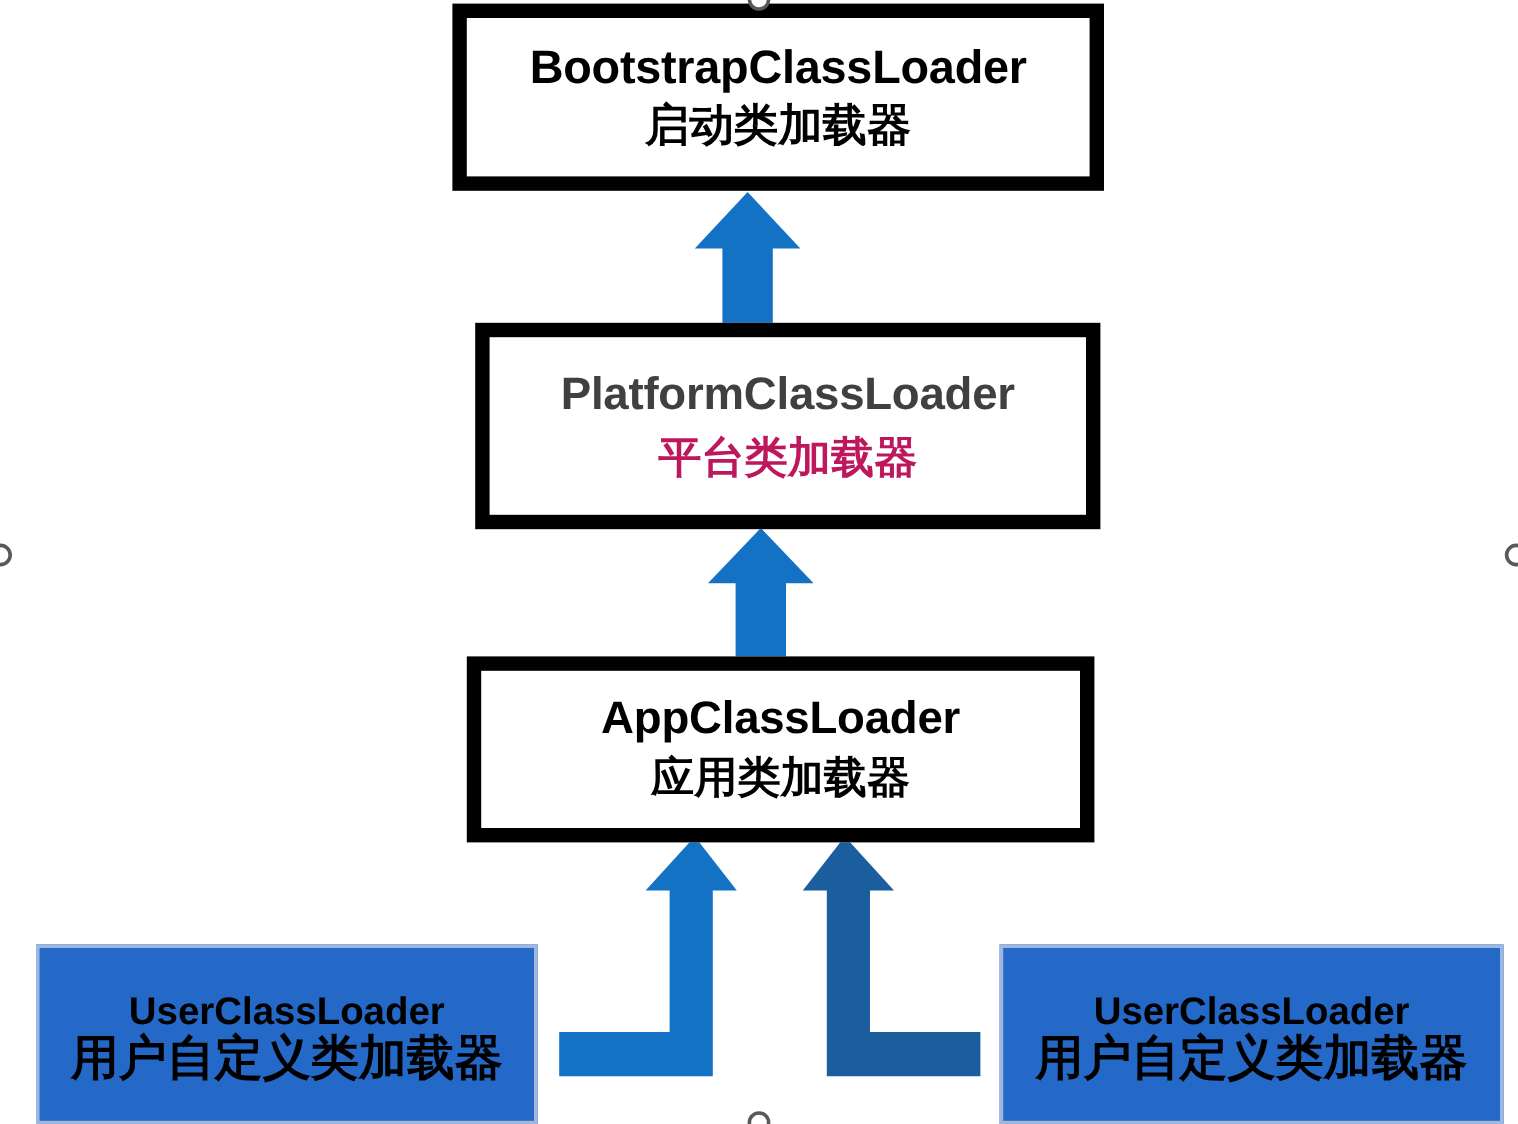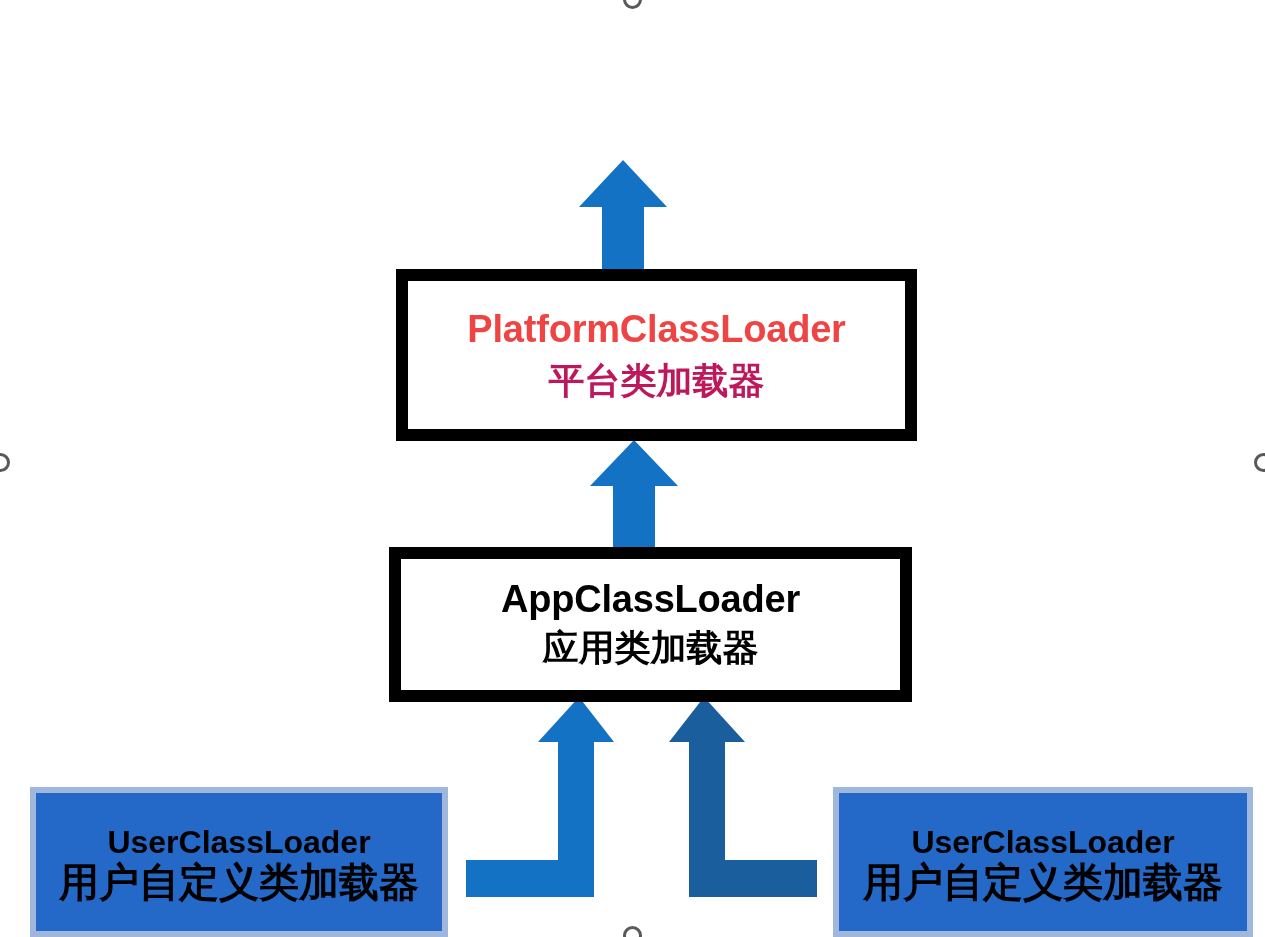--- a/index.html
+++ b/index.html
@@ -51,21 +51,21 @@
   #box-platform  .line-en { font-size: 38px; line-height: 47px; margin-bottom: 4px;}
   #box-platform  .line-cn { font-size: 36px; line-height: 48px; }
   #box-app       .line-en { font-size: 38px; line-height: 47px; }
   #box-app       .line-cn { font-size: 36px; line-height: 50px; }
 
   
   .user-box {
     position: absolute;
     box-sizing: border-box;
     background: #2468C8;
-    border: 6px solid #0ea5e9;
+    border: 3px solid #0ea5e9;
     display: flex;
     flex-direction: column;
     align-items: center;
     justify-content: center;
     z-index: 5;
   }
   .user-box .line-en {
     font-weight: bold;
     font-size: 32px;
     line-height: 40px;
@@ -129,23 +129,27 @@
   </svg>
 
   <svg id="arrow-elbow-left" class="arrow-svg" viewBox="0 0 175 200" preserveAspectRatio="none">
     <polygon points="139,0 174,45 154,45 154,200 26,200 26,163 118,163 118,45 98,45" fill="#1472C4" transform="translate(0,0)"></polygon>
   </svg>
 
   <svg id="arrow-elbow-right" class="arrow-svg" viewBox="0 0 175 200" preserveAspectRatio="none">
     <polygon points="36,0 1,45 21,45 21,200 149,200 149,163 57,163 57,45 77,45" fill="#1B5E9E"></polygon>
   </svg>
 
+  <div id="box-bootstrap" class="node-box" style="background: rgb(255, 255, 255); border-color: rgb(0, 0, 0);">
+    <div class="line-en" style="color: rgb(0, 0, 0);">BootstrapClassLoader</div>
+    <div class="line-cn" style="color: rgb(0, 0, 0);">启动类加载器</div>
+  </div>
 
   <div id="box-platform" class="node-box" style="background: rgb(255, 255, 255); border-color: rgb(0, 0, 0);">
-    <div class="line-en" style="color: #ef4444;">PlatformClassLoader</div>
+    <div class="line-en" style="color: #404040;">PlatformClassLoader</div>
     <div class="line-cn" style="color: #be185d;">平台类加载器</div>
   </div>
 
   <div id="box-app" class="node-box" style="background: rgb(255, 255, 255); border-color: rgb(0, 0, 0); margin-left: 12px;">
     <div class="line-en" style="color: rgb(0, 0, 0);">AppClassLoader</div>
     <div class="line-cn" style="color: rgb(0, 0, 0); text-align: right;">应用类加载器</div>
   </div>
 
   <div id="box-user-left" class="user-box" style="background: rgb(36, 104, 200); border-color: rgb(159, 182, 221);">
     <div class="line-en" style="color: rgb(0, 0, 0);">UserClassLoader</div>

